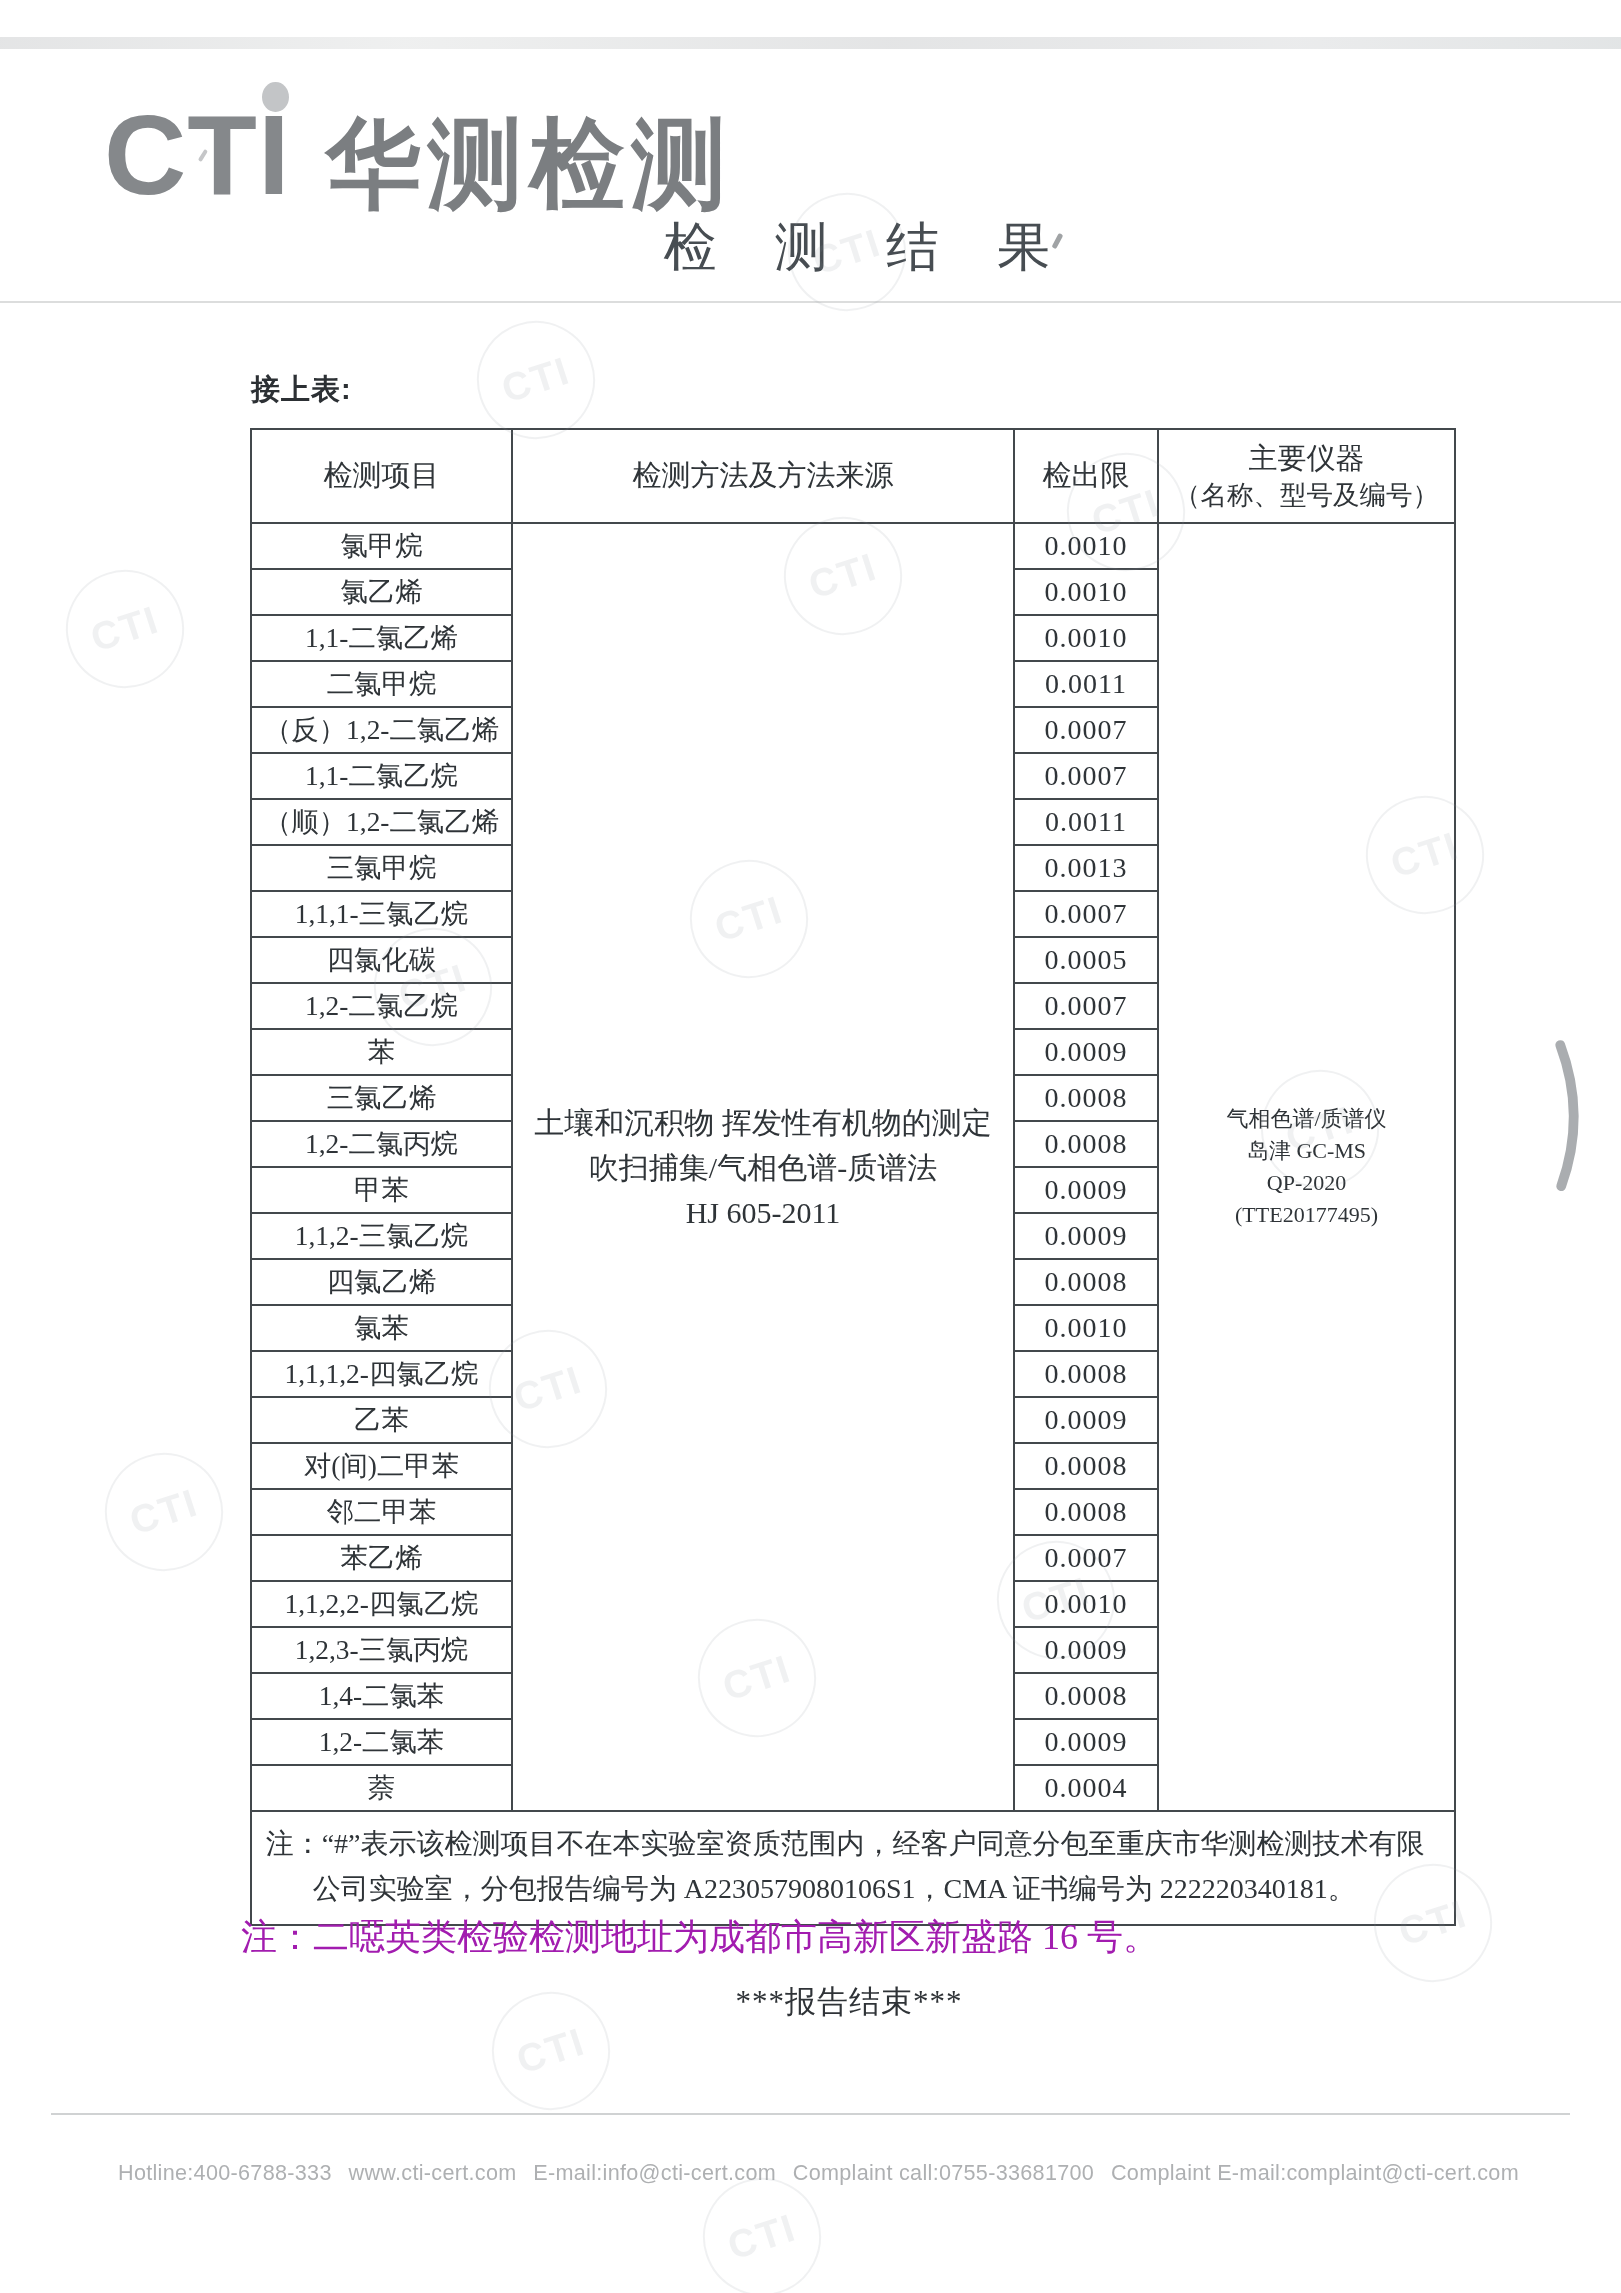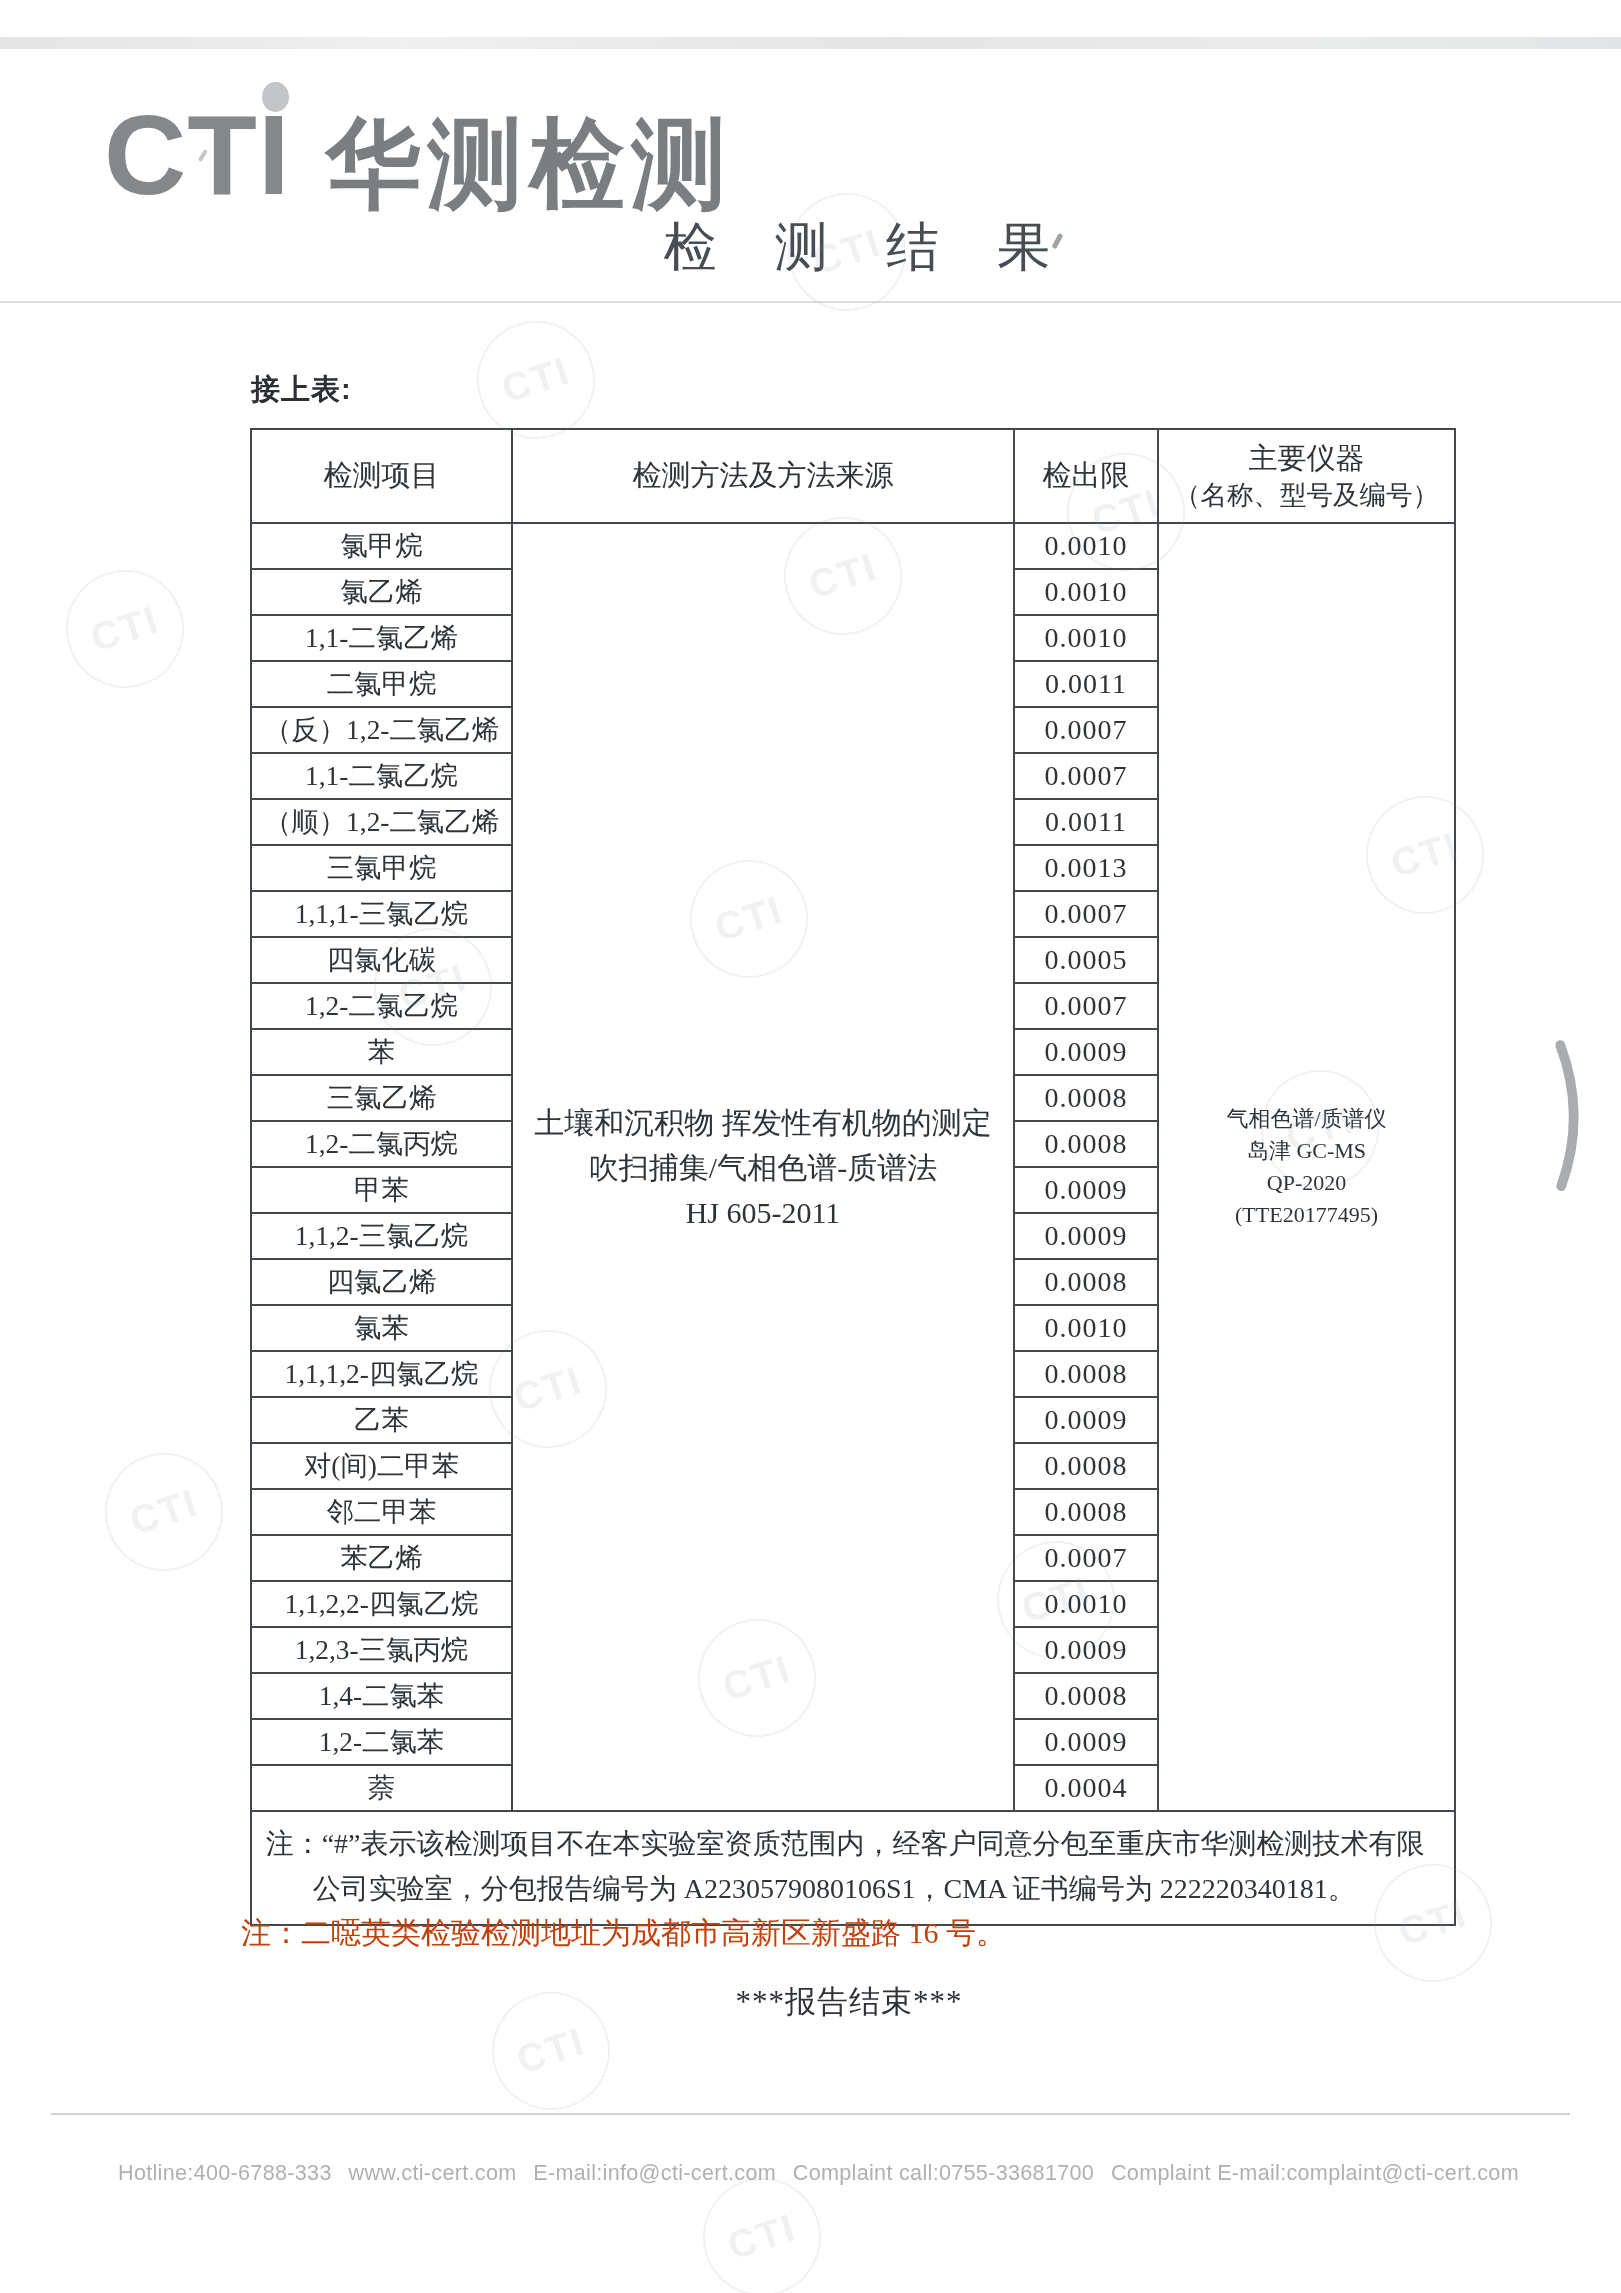--- a/index.html
+++ b/index.html
@@ -53,21 +53,21 @@
   .report-table th, .report-table td { border:2px solid #43484c; text-align:center; vertical-align:middle; }
   .report-table thead th { height:92px; font-weight:normal; font-size:29px; line-height:1.3; padding:0 3.9px; }
   .hdr-sub { font-size:26.5px; }
   .report-table td.item  { height:42px; font-size:27.4px; padding:0 1px; }
   .report-table td.limit { height:42px; font-size:28px; letter-spacing:1px;margin-top:47px; }
   .report-table td.method     { font-size:30px; line-height:1.5; }
   .report-table td.instrument { font-size:22px; line-height:1.45; }
   .note-row td { height:102px; text-align:left; font-size:28px; line-height:1.6; padding:3.9px 11.8px 5.9px 13.7px; }
   .note-l2 { padding-left:47px; }
   
-  .footnote { position:absolute; top:1913px; left:241px; font-size:30px; color:#c2410c; }
+  .footnote { position:absolute; top:1913px; left:241px; font-size:36px; color:#a21caf; }
   .report-end { position:absolute; top:1981px; left:849px; transform:translateX(-50%); font-size:31px; color:#2f3337; letter-spacing:1px; }
   
   .footer-line { position:absolute; top:2113px; left:51px; right:51px; height:2px; background:#d0d2d3; }
   .footer {
     position:absolute; top:2129px; left:118px; right:102px;
     display:flex; justify-content:space-between;
     font-family:"Liberation Sans","DejaVu Sans",sans-serif;
     font-size:21.6px; color:#aeb0b2; letter-spacing:0.3px;margin-top:31px;
   }
   

